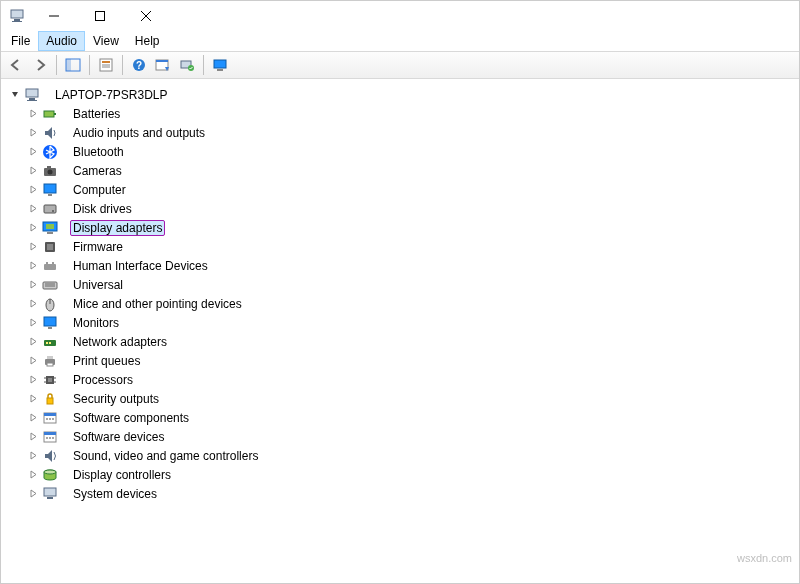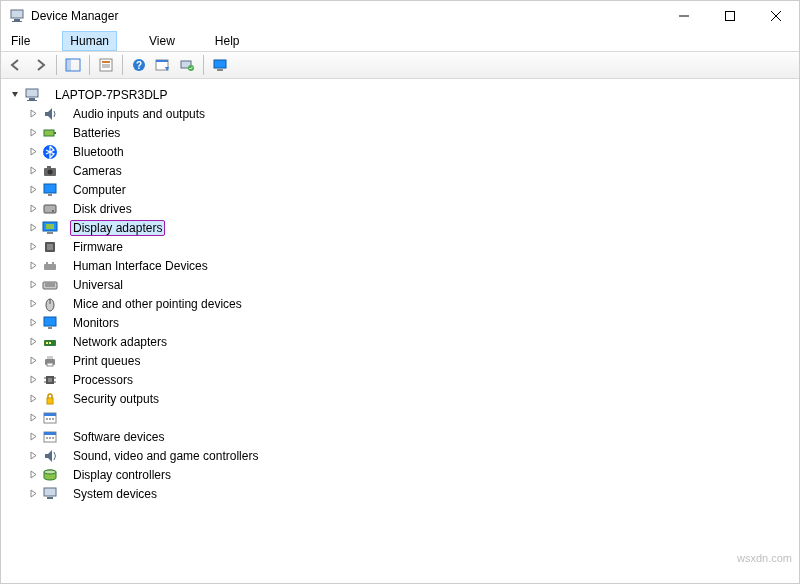--- a/index.html
+++ b/index.html
@@ -34,21 +34,20 @@
   font-family: "Segoe UI Symbol", sans-serif;
   font-size: 10px;
 }
 .menubar {
   height: 20px;
   display: flex;
   align-items: center;
   padding-left: 2px;
   font-size: 12px;
   user-select: none;
-  gap: 24px;
 }
 .menu-item {
   padding: 2px 8px;
   height: 100%;
   display: flex; align-items: center;
 }
 .menu-item.hover { background: #cce8ff; border: 1px solid #99d1ff; padding: 1px 7px; }
 .toolbar {
   height: 28px;
   border-top: 1px solid #d9d9d9;
@@ -121,21 +120,20 @@
 <body>
 
 <div class="titlebar">
   <span class="titlebar-icon">
     <svg width="16" height="16" viewBox="0 0 16 16">
       <rect x="2" y="2" width="12" height="8" fill="#cdd9e6" stroke="#5a6d85" stroke-width="1"></rect>
       <rect x="5" y="11" width="6" height="2" fill="#5a6d85"></rect>
       <rect x="3" y="13" width="10" height="1" fill="#5a6d85"></rect>
     </svg>
   </span>
-  <span class="titlebar-title">Device Manager</span>
   <div class="window-controls">
     <div class="window-btn">
       <svg width="10" height="10">
           <line x1="0" y1="5" x2="10" y2="5" stroke="#000" stroke-width="1"></line>
         </svg>
     </div>
     <div class="window-btn">
       <svg width="10" height="10">
           <rect x="0.5" y="0.5" width="9" height="9" fill="none" stroke="#000" stroke-width="1"></rect>
         </svg>
@@ -144,21 +142,21 @@
       <svg width="10" height="10">
           <line x1="0" y1="0" x2="10" y2="10" stroke="#000" stroke-width="1"></line>
           <line x1="10" y1="0" x2="0" y2="10" stroke="#000" stroke-width="1"></line>
         </svg>
     </div>
   </div>
 </div>
 
 <div class="menubar">
   <div class="menu-item">File</div>
-  <div class="menu-item hover">Human</div>
+  <div class="menu-item hover">Audio</div>
   <div class="menu-item">View</div>
   <div class="menu-item">Help</div>
 </div>
 
 <div class="toolbar">
   <div class="tool-btn">
     <svg width="16" height="16">
         <path d="M10 3 L4 8 L10 13" fill="none" stroke="#666" stroke-width="2"></path>
       </svg>
   </div>
@@ -231,39 +229,39 @@
   </div>
   <div id="tree-children">
       <div class="tree-node indent-1">
         <span class="expander">
           <svg width="9" height="9">
             <path d="M2 1 L7 4.5 L2 8 Z" fill="none" stroke="#888" stroke-width="1"></path>
           </svg>
         </span>
         <span class="node-icon">
           <svg width="16" height="16" viewBox="0 0 16 16">
+            <rect x="2" y="5" width="10" height="6" fill="#8bc34a" stroke="#2e7d32"></rect>
+            <rect x="12" y="7" width="2" height="2" fill="#2e7d32"></rect>
+          </svg>
+        </span>
+        <span class="node-label">Batteries</span>
+      </div>
+      <div class="tree-node indent-1">
+        <span class="expander">
+          <svg width="9" height="9">
+            <path d="M2 1 L7 4.5 L2 8 Z" fill="none" stroke="#888" stroke-width="1"></path>
+          </svg>
+        </span>
+        <span class="node-icon">
+          <svg width="16" height="16" viewBox="0 0 16 16">
             <path d="M3 6 H6 L10 2 V14 L6 10 H3 Z" fill="#5a6d85"></path>
             <path d="M12 5 Q14 8 12 11" stroke="#5a6d85" fill="none"></path>
           </svg>
         </span>
         <span class="node-label">Audio inputs and outputs</span>
-      </div>
-      <div class="tree-node indent-1">
-        <span class="expander">
-          <svg width="9" height="9">
-            <path d="M2 1 L7 4.5 L2 8 Z" fill="none" stroke="#888" stroke-width="1"></path>
-          </svg>
-        </span>
-        <span class="node-icon">
-          <svg width="16" height="16" viewBox="0 0 16 16">
-            <rect x="2" y="5" width="10" height="6" fill="#8bc34a" stroke="#2e7d32"></rect>
-            <rect x="12" y="7" width="2" height="2" fill="#2e7d32"></rect>
-          </svg>
-        </span>
-        <span class="node-label">Batteries</span>
       </div>
       <div class="tree-node indent-1">
         <span class="expander">
           <svg width="9" height="9">
             <path d="M2 1 L7 4.5 L2 8 Z" fill="none" stroke="#888" stroke-width="1"></path>
           </svg>
         </span>
         <span class="node-icon">
           <svg width="16" height="16" viewBox="0 0 16 16">
             <circle cx="8" cy="8" r="7" fill="#0b5fff"></circle>
@@ -472,20 +470,21 @@
         </span>
         <span class="node-icon">
           <svg width="16" height="16" viewBox="0 0 16 16">
             <rect x="2" y="3" width="12" height="10" fill="#fff" stroke="#888"></rect>
             <rect x="2" y="3" width="12" height="3" fill="#3b7dd8"></rect>
             <circle cx="5" cy="9" r="1" fill="#888"></circle>
             <circle cx="8" cy="9" r="1" fill="#888"></circle>
             <circle cx="11" cy="9" r="1" fill="#888"></circle>
           </svg>
         </span>
+        <span class="node-label">Software components</span>
       </div>
       <div class="tree-node indent-1">
         <span class="expander">
           <svg width="9" height="9">
             <path d="M2 1 L7 4.5 L2 8 Z" fill="none" stroke="#888" stroke-width="1"></path>
           </svg>
         </span>
         <span class="node-icon">
           <svg width="16" height="16" viewBox="0 0 16 16">
             <rect x="2" y="3" width="12" height="10" fill="#fff" stroke="#888"></rect>

